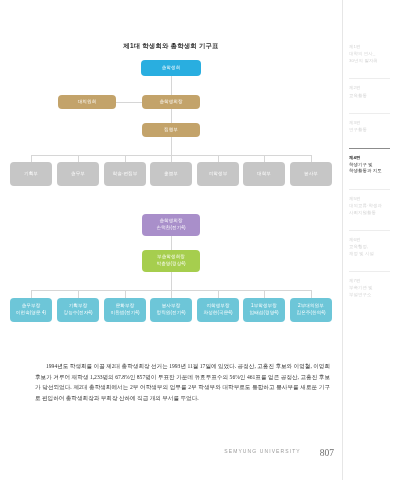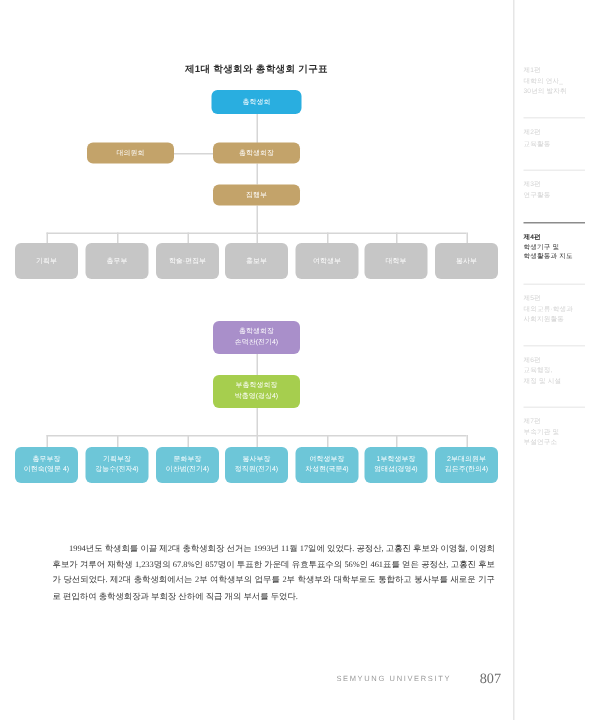--- a/index.html
+++ b/index.html
@@ -118,21 +118,21 @@
     text-indent: 11px;
     font-family: "Liberation Serif", "DejaVu Serif", serif;
   }
 
   
   .footer {
     position: absolute;
     right: 60px;
     bottom: 22px;
     display: flex;
-    align-items: center;
+    align-items: flex-start;
     gap: 19px;
     color: #9a9a9a;
   }
   .footer .f-name {
     font-size: 5px;
     letter-spacing: 1.1px;
   }
   .footer .f-page {
     font-size: 9.5px;
     color: #6d6d6d;

